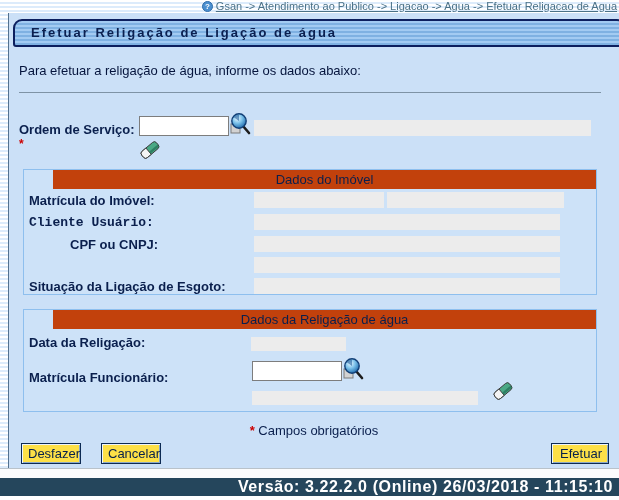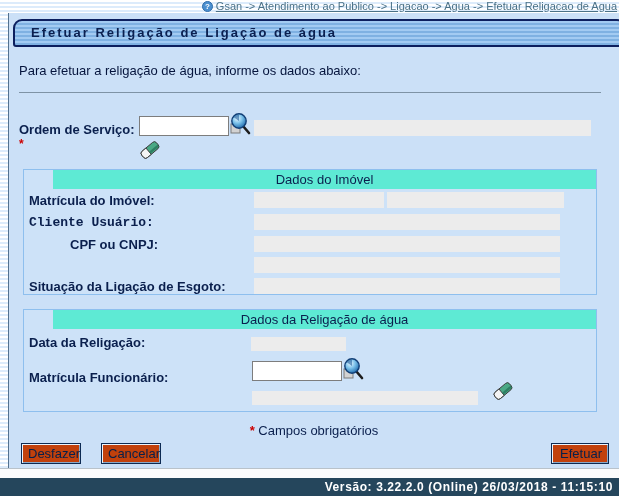--- a/index.html
+++ b/index.html
@@ -48,49 +48,49 @@
   .ro{position:absolute;background:#ececec;height:16px;border:0;font-size:12px;color:#333;padding:0 2px;box-sizing:border-box;}
   .os-display{left:245px;top:107px;width:337px;}
   .os-erase{left:129px;top:126px;}
   .section{
     position:absolute;left:14px;width:574px;
     border:1px solid #8ebfee;background:#cde2f8;box-sizing:border-box;
   }
   .sec1{top:156px;height:126px;}
   .sec2{top:296px;height:103px;}
   .sec-header{
-    height:19px;line-height:19px;background:#5eead4;
+    height:19px;line-height:19px;background:#c2410c;
     text-align:center;font-size:13px;color:#0a1f4d;margin-left:29px;
   }
   .flabel{position:absolute;left:5px;}
   .r1{top:23px;} .r2{top:45px;font-family:Liberation Mono, monospace;} .r3{top:67px;margin-left:41px;} .r4{top:88px;} .r5{top:109px;}
   .f-r1{top:22px;} .f-r2{top:44px;} .f-r3{top:66px;} .f-r4{top:87px;} .f-r5{top:108px;}
   .m1{left:230px;width:130px;} .m2{left:363px;width:177px;}
   .wide{left:230px;width:306px;}
   .date-label{top:25px;} .emp-label{top:60px;}
   .date-field{left:227px;top:27px;width:95px;height:14px;}
   .emp-input{position:absolute;left:228px;top:51px;width:84px;}
   .emp-search{left:317px;top:47px;}
   .emp-display{left:228px;top:81px;width:226px;height:14px;}
   .emp-erase{left:467px;top:70px;}
   .req-note{position:absolute;left:0;top:410px;width:100%;text-align:center;font-size:13px;color:#0a1f4d;}
   .req-note .red{color:#cc0000;font-weight:bold;}
   .btn{
     position:absolute;top:430px;height:21px;font-size:13px;color:#06204a;
-    background:#c2410c;border:1px solid #0d2a52;
+    background:#fde047;border:1px solid #0d2a52;
     box-shadow:inset 1px 1px 0 #ecf4fd,inset -1px -1px 0 #8aa9c9;
     font-family:inherit;padding:0 6px;cursor:pointer;
   }
   .btn-undo{left:12px;width:60px;}
   .btn-cancel{left:77px;width:60px;margin-left:15px;}
   .btn-submit{right:10px;width:58px;text-align:right;}
   .gap-strip{position:absolute;left:0;top:468px;width:619px;height:10px;background:#fbfcfd;border-top:1px solid #b9c2ca;box-sizing:border-box;}
   .footer{
     position:absolute;left:0;top:478px;width:619px;height:18px;background:#25465c;
-    color:#ffffff;font-size:12px;font-weight:bold;letter-spacing:0.6px;
+    color:#ffffff;font-size:16px;font-weight:bold;letter-spacing:0.6px;
     text-align:right;line-height:18px;padding-right:6px;box-sizing:border-box;white-space:nowrap;
   }
   .bottom-strip{position:absolute;left:0;top:496px;width:619px;height:4px;background:#ffffff;}
 </style>
 </head>
 <body>
 
 <svg width="0" height="0" style="position:absolute">
   <defs>
     <radialGradient id="lensGrad" cx="38%" cy="32%" r="75%">

